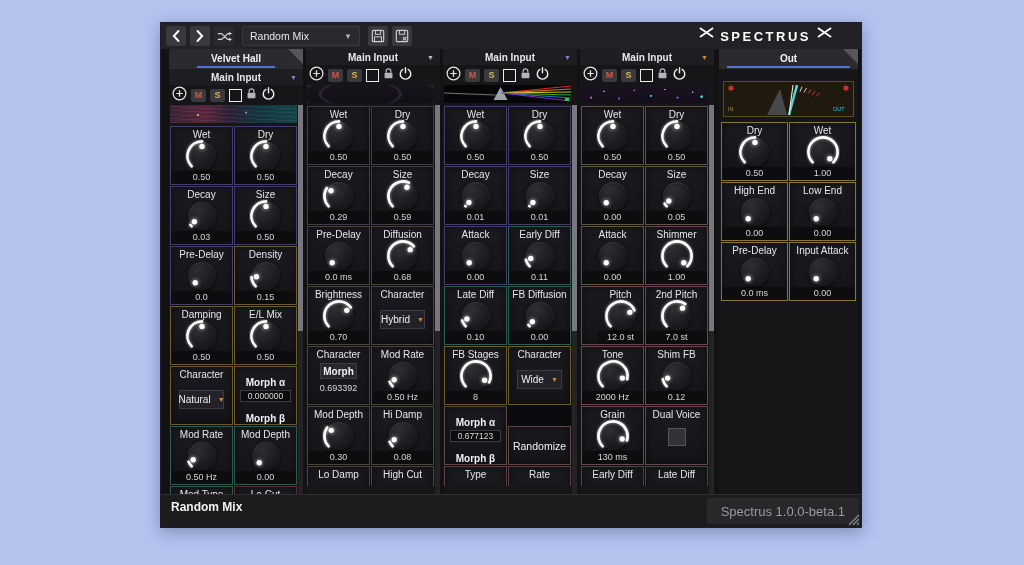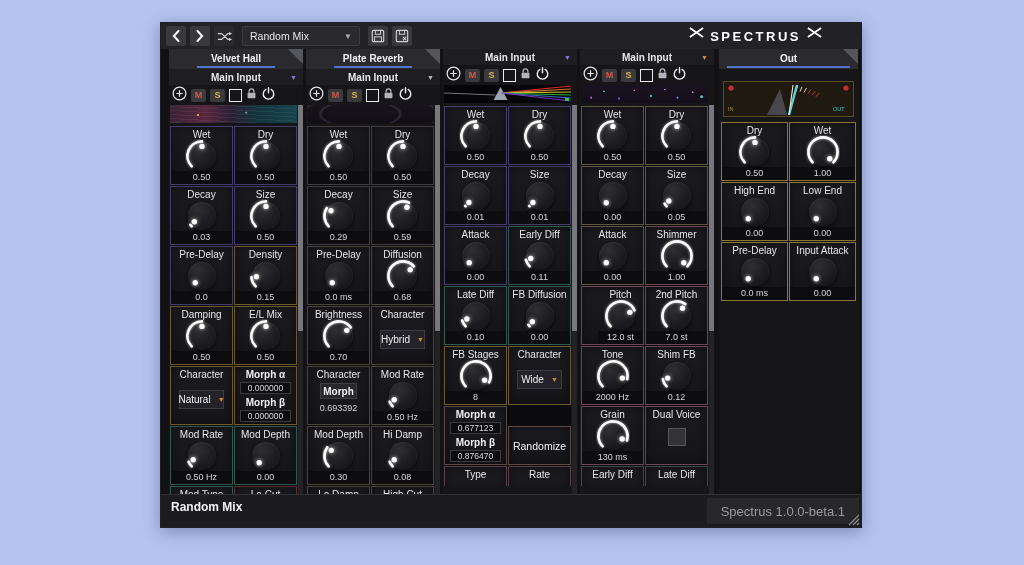--- a/index.html
+++ b/index.html
@@ -6,21 +6,21 @@
   body{width:1024px;height:565px;overflow:hidden;font-family:"Liberation Sans",sans-serif;background:#b6c3ef;position:relative;}
   *{box-sizing:border-box;}
   .window{position:absolute;left:160px;top:22px;width:702px;height:506px;background:#15803d;border:1px solid #1e1e24;box-shadow:0 4px 16px rgba(20,30,80,.35);display:flex;flex-direction:column;}
   
   .toolbar{height:26px;background:#222226;display:flex;align-items:center;gap:4px;padding:0 5px;position:relative;flex:none;}
   .tbtn{width:20px;height:20px;background:#38383d;border:none;border-radius:2px;display:flex;align-items:center;justify-content:center;padding:0;cursor:pointer;}
   .tbtn.flat{background:#2a2a2e;}
   .preset{width:118px;height:20px;background:#2a2a2e;border:1px solid #3a3a40;border-radius:2px;display:flex;align-items:center;padding:0 7px;color:#e6e6ea;font-size:10.5px;gap:4px;margin:0 4px;}
   .preset .ptxt{flex:1;white-space:nowrap;overflow:hidden;}
   .ddarrow{color:#aeaeb6;font-size:8px;}
-  .logo{position:absolute;right:38px;top:0;height:26px;display:flex;align-items:center;gap:5px;}
+  .logo{position:absolute;right:28px;top:0;height:26px;display:flex;align-items:center;gap:5px;}
   .logo-text{font-size:13px;font-weight:bold;letter-spacing:2.5px;color:#fff;}
   .logo-x{transform:translateY(-4px);display:flex;}
   
   .content{flex:1;display:flex;padding-left:8px;background:#121214;overflow:hidden;}
   .mod{width:134px;margin-right:3px;position:relative;background:#161618;display:flex;flex-direction:column;flex:none;}
   .mod.out-col{margin-left:2px;width:139px;}
   .tab{height:20px;position:relative;background:#2b2b2f;flex:none;}
   .tab-title{display:block;text-align:center;font-size:10px;color:#f2f2f4;line-height:19px;font-weight:bold;}
   .tab-corner{position:absolute;right:0;top:0;width:0;height:0;border-top:15px solid #55555c;border-left:15px solid transparent;}
   .tabline{position:absolute;left:21%;right:21%;bottom:1px;height:2px;background:#4f74c8;}
@@ -61,21 +61,21 @@
   .clabel{height:13px;line-height:13px;font-size:10px;text-align:center;color:#e6e6e8;padding-top:1px;white-space:nowrap;flex:none;}
   .knobwrap{flex:1;display:flex;align-items:center;justify-content:center;min-height:0;}
   .knob{position:relative;width:34px;height:34px;flex:none;}
   .knob-face{position:absolute;inset:3px;border-radius:50%;background:radial-gradient(circle at 35% 28%,#2f2f33,#1b1b1f 60%,#141417);box-shadow:inset 0 1px 2px rgba(255,255,255,.07),0 2px 4px rgba(0,0,0,.6);}
   .knob svg{position:absolute;inset:0;}
   .karc{stroke:#fff;stroke-width:2.6;fill:none;stroke-linecap:round;filter:drop-shadow(0 0 1.5px rgba(255,255,255,.65));}
   .kdot{fill:#fff;filter:drop-shadow(0 0 2px rgba(255,255,255,.8));}
   .cval{height:13px;background:#0d0d10;font-size:9px;color:#d8d8dc;text-align:center;line-height:13px;flex:none;}
   .dd{width:74%;margin:10px auto 0;height:19px;background:#232228;border:1px solid #3c3b42;display:flex;align-items:center;justify-content:center;gap:7px;font-size:10px;color:#f0f0f2;}
   .dd .arr{font-size:7px;color:#d08a28;}
-  .flabel{margin-top:2px;font-size:10px;font-weight:bold;text-align:center;color:#f0f0f2;flex:none;}
+  .flabel{margin-top:10px;font-size:10px;font-weight:bold;text-align:center;color:#f0f0f2;flex:none;}
   .ffield{margin:2px 5px 1px;height:12px;background:#0d0d10;border:1px solid #3a3a40;font-size:8.5px;color:#dcdcde;text-align:center;line-height:11px;flex:none;}
   .mbtn{margin:3px 12px 1px;height:16px;background:#28272d;border:1px solid #3e3d44;color:#f0f0f2;font-size:10px;font-weight:bold;text-align:center;line-height:15px;flex:none;}
   .fval{font-size:9px;color:#d8d8dc;text-align:center;margin-top:3px;}
   .bigbtn{flex:1;display:flex;align-items:center;justify-content:center;font-size:10.5px;color:#f2f2f4;}
   .cbox{width:18px;height:18px;background:#333237;border:1px solid #56555c;margin:8px auto 0;}
   .sbar{position:absolute;top:56px;bottom:0;right:0;width:5px;background:#232326;}
   .sthumb{position:absolute;top:0;left:0;right:0;height:58%;background:#77777d;}
   
   .footer{height:33px;background:#1c1c1f;border-top:1px solid #303034;position:relative;flex:none;}
   .fpreset{position:absolute;left:10px;top:5px;font-size:12px;font-weight:bold;color:#f2f2f4;}
@@ -327,25 +327,20 @@
               <div class="clabel">Lo Cut</div>
               <div class="knobwrap"></div>
             </div>
           </div>
         </div>
         <div class="sbar">
           <div class="sthumb"></div>
         </div>
       </div>
       <div class="mod">
-        <div class="tab">
-          <span class="tab-title">Plate Reverb</span>
-          <span class="tab-corner"></span>
-          <span class="tabline" style="background: rgb(79, 116, 200);"></span>
-        </div>
         <div class="inrow">
           <span>Main Input</span>
           <span class="inarrow" style="color: rgb(184, 184, 192);">▼</span>
         </div>
         <div class="icons">
           <span><svg viewBox="0 0 16 16" width="15" height="15">
               <circle cx="8" cy="8" r="6.8" fill="none" stroke="#e8e8ec" stroke-width="1.3"></circle>
               <path d="M8 4.6v6.8M4.6 8h6.8" stroke="#e8e8ec" stroke-width="1.3"></path>
             </svg></span>
           <span class="msbtn m">M</span>

